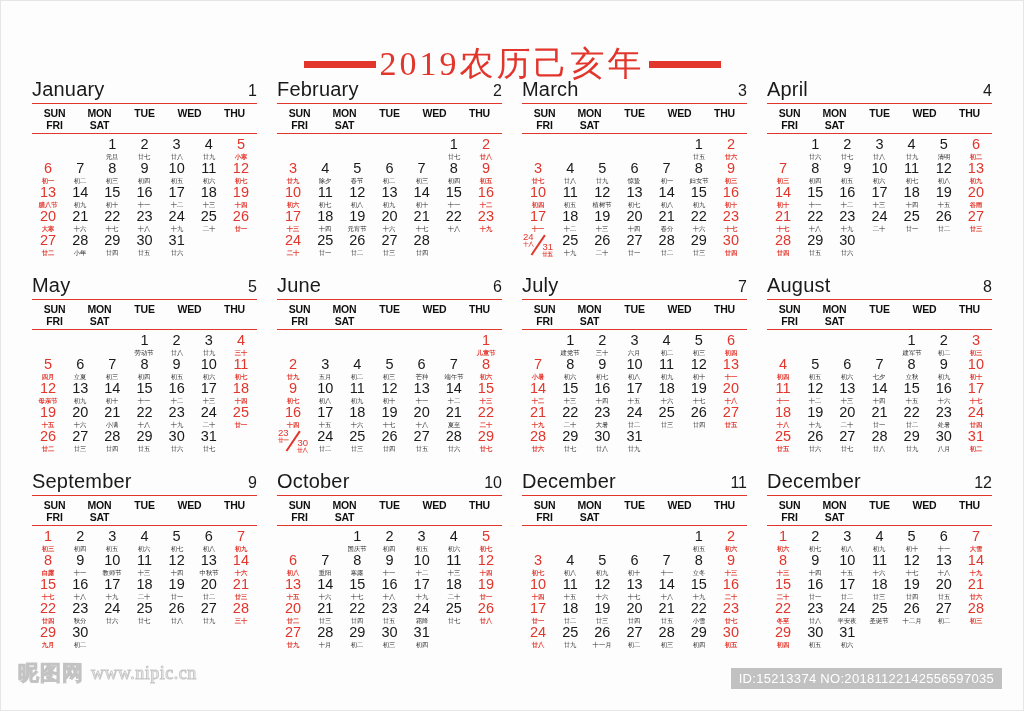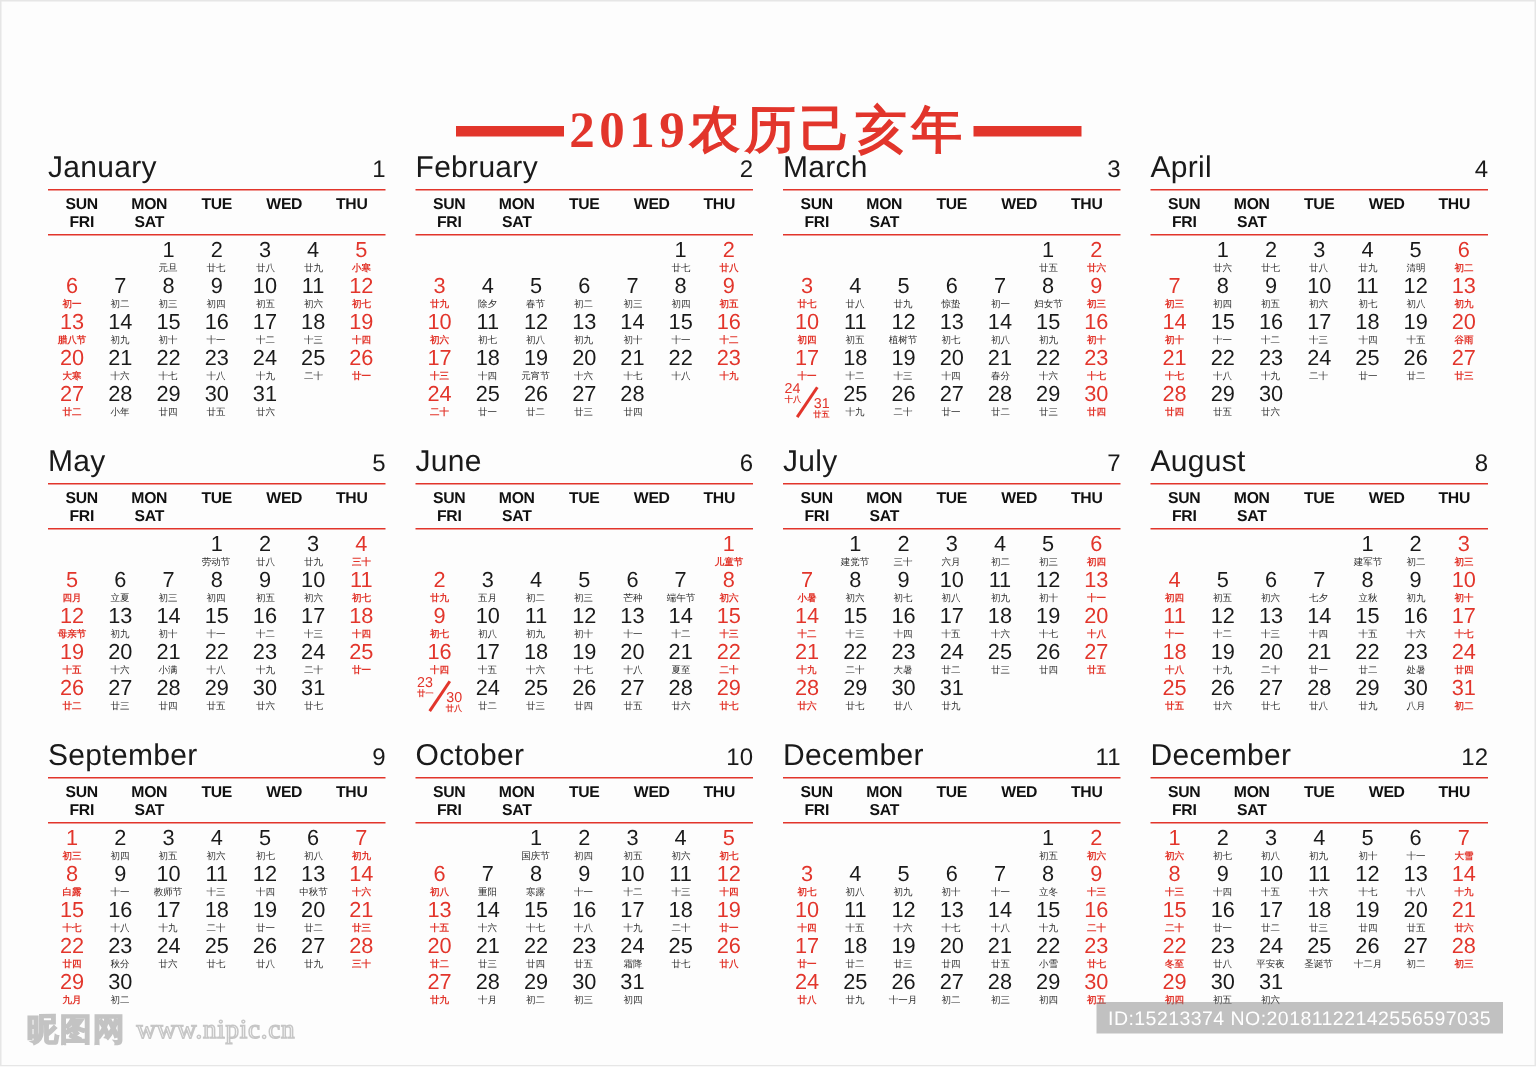--- a/index.html
+++ b/index.html
@@ -17,23 +17,22 @@
     background: #fdfdfd;
     padding: 0;
   }
 
   
   .title-row {
     display: flex;
     align-items: center;
     justify-content: center;
     gap: 4px;
-    padding-top: 87px;
+    padding-top: 64px;
     height: 62px;
-    font-weight: bold;
   }
   .title-rule {
     height: 7px;
     width: 72px;
     background: #e2352b;
   }
   .title-text {
     color: #e2352b;
     font-family: "Liberation Serif", "DejaVu Serif", serif;
     font-size: 34px;
@@ -132,21 +131,21 @@
   .sp-b {
     position: absolute; right: 1px; top: 9px;
     text-align: right;
   }
   .sp-a .gnum, .sp-b .gnum { font-size: 9.5px; line-height: 9px; }
   .sp-a .lnum, .sp-b .lnum { font-size: 5.6px; line-height: 6px; }
 
   
   .wm-left {
     position: absolute;
-    left: 18px; bottom: 11px;
+    left: 18px; bottom: 24px;
     display: flex; align-items: center; gap: 7px;
     opacity: 0.85;
   }
   .wm-logo {
     font-family: "Liberation Serif", serif;
     font-size: 21px;
     font-weight: bold;
     color: #ffffff;
     -webkit-text-stroke: 1px #b9b9b9;
     letter-spacing: 1px;

